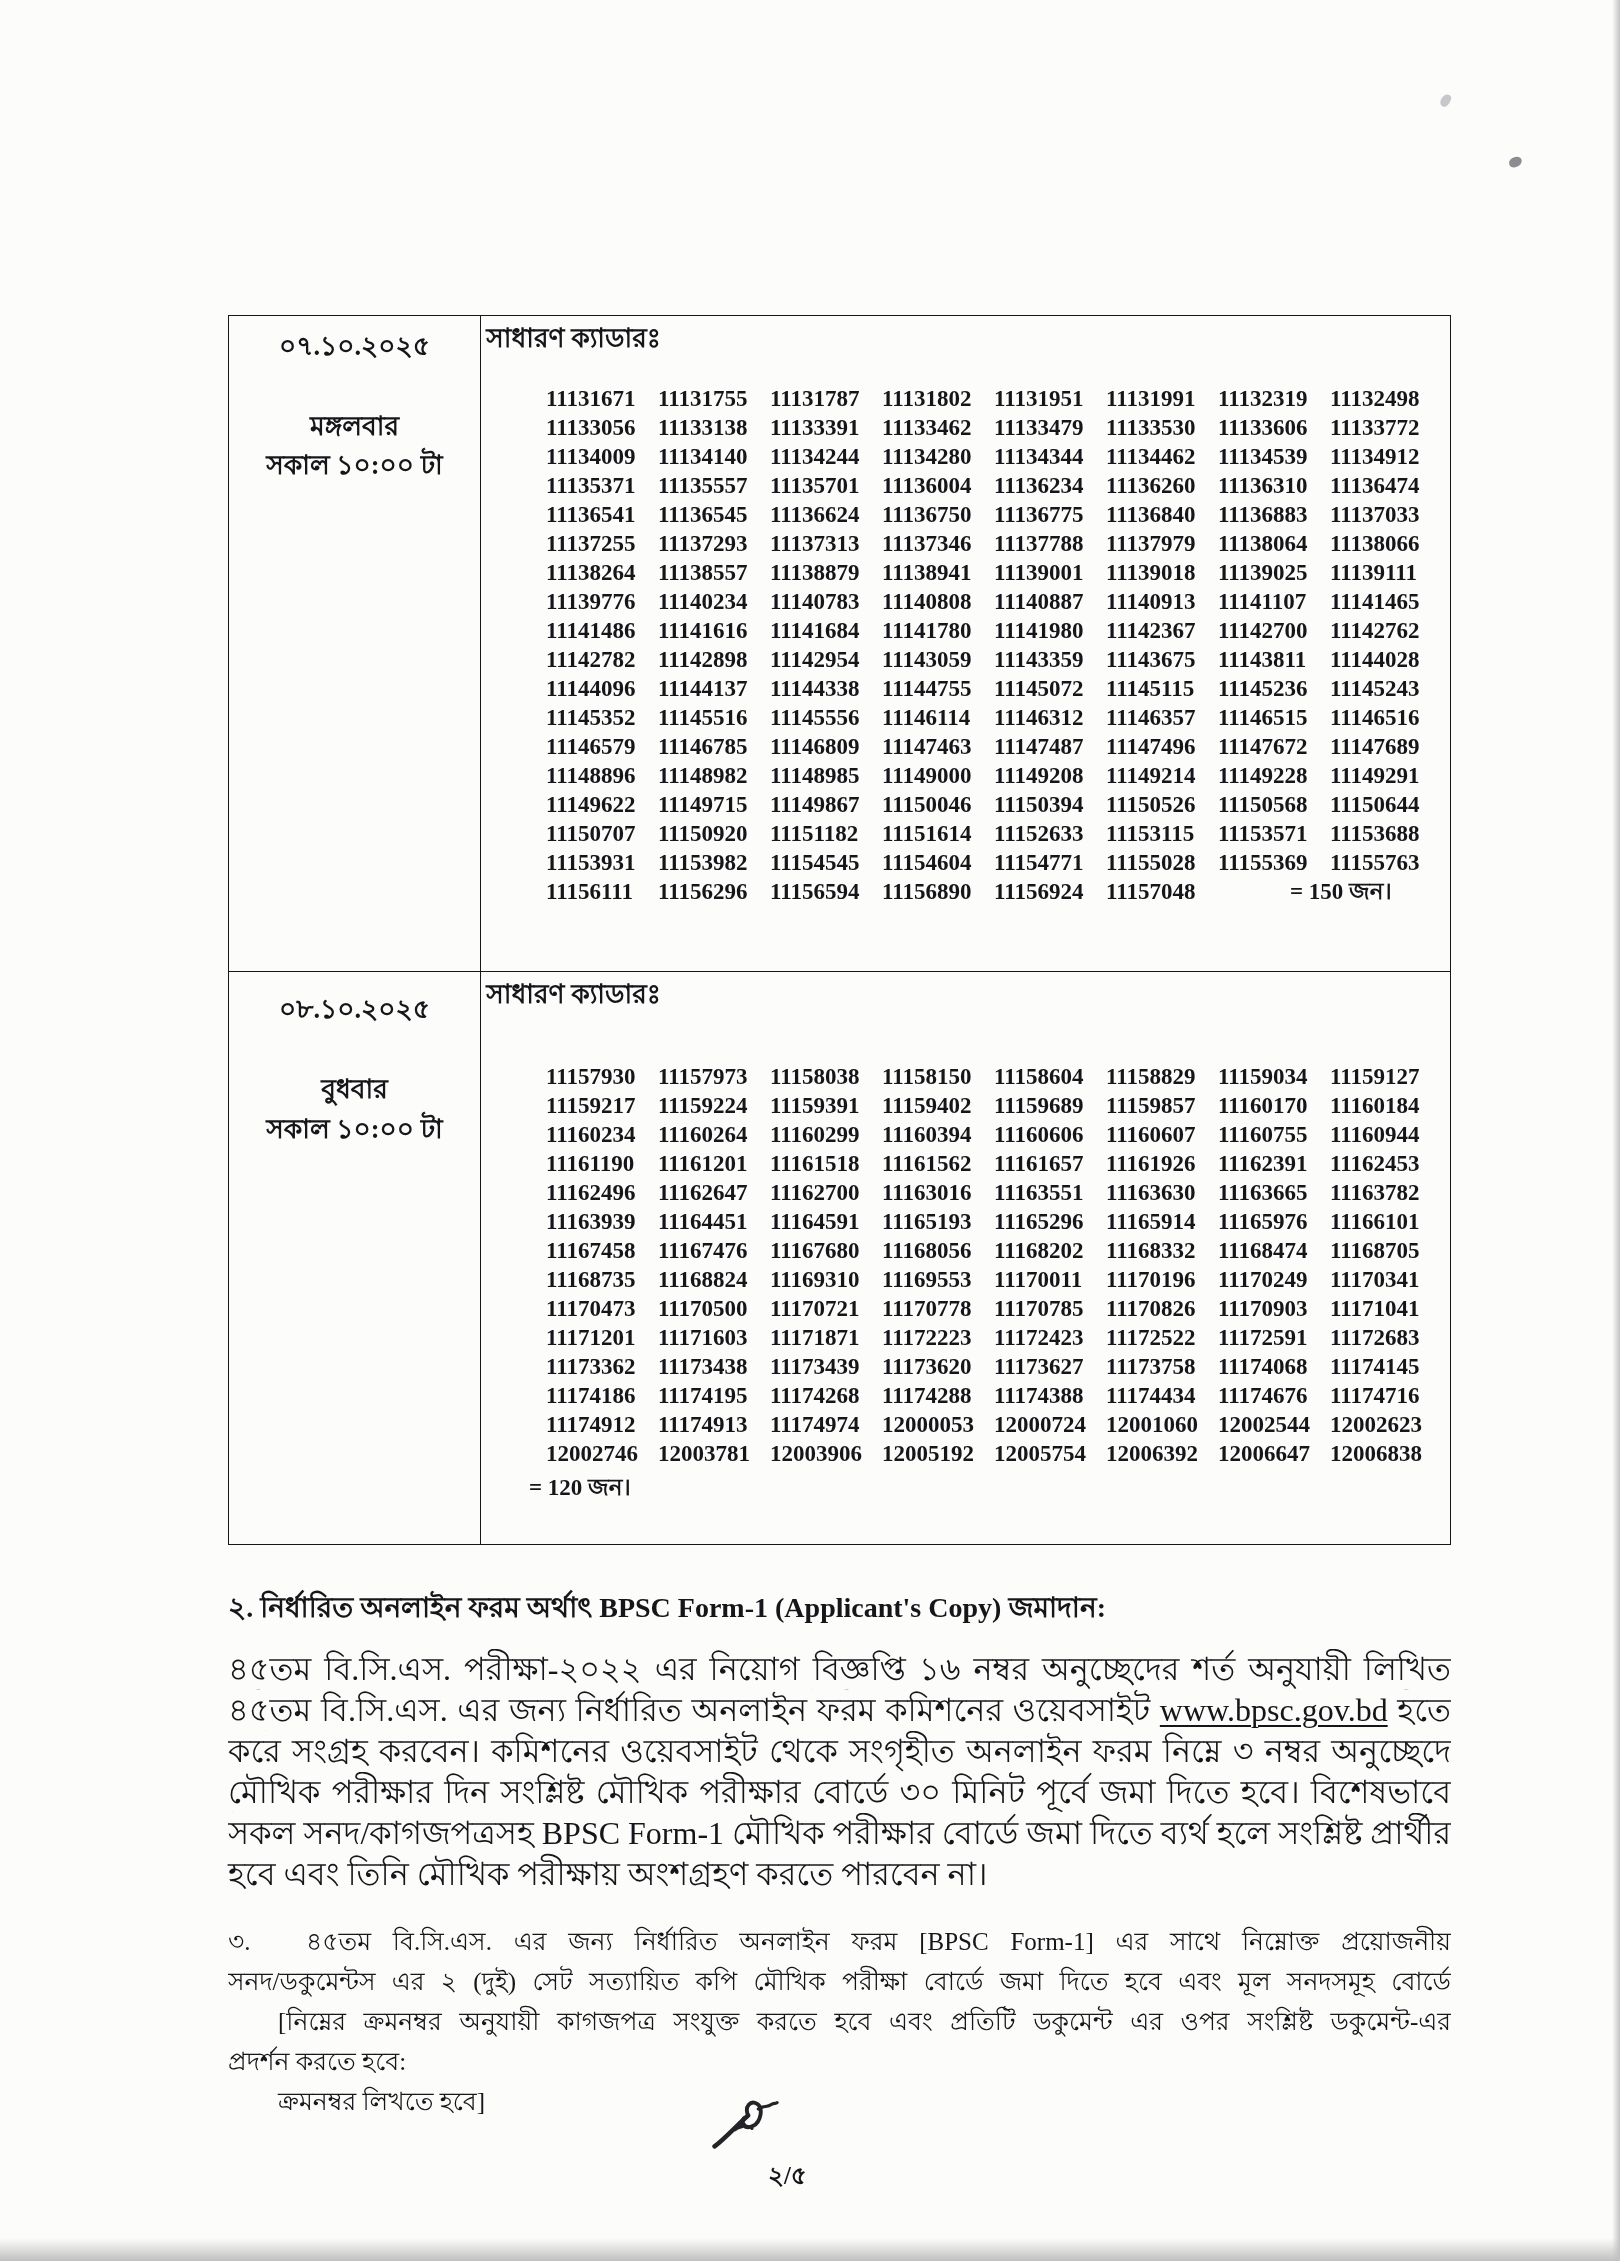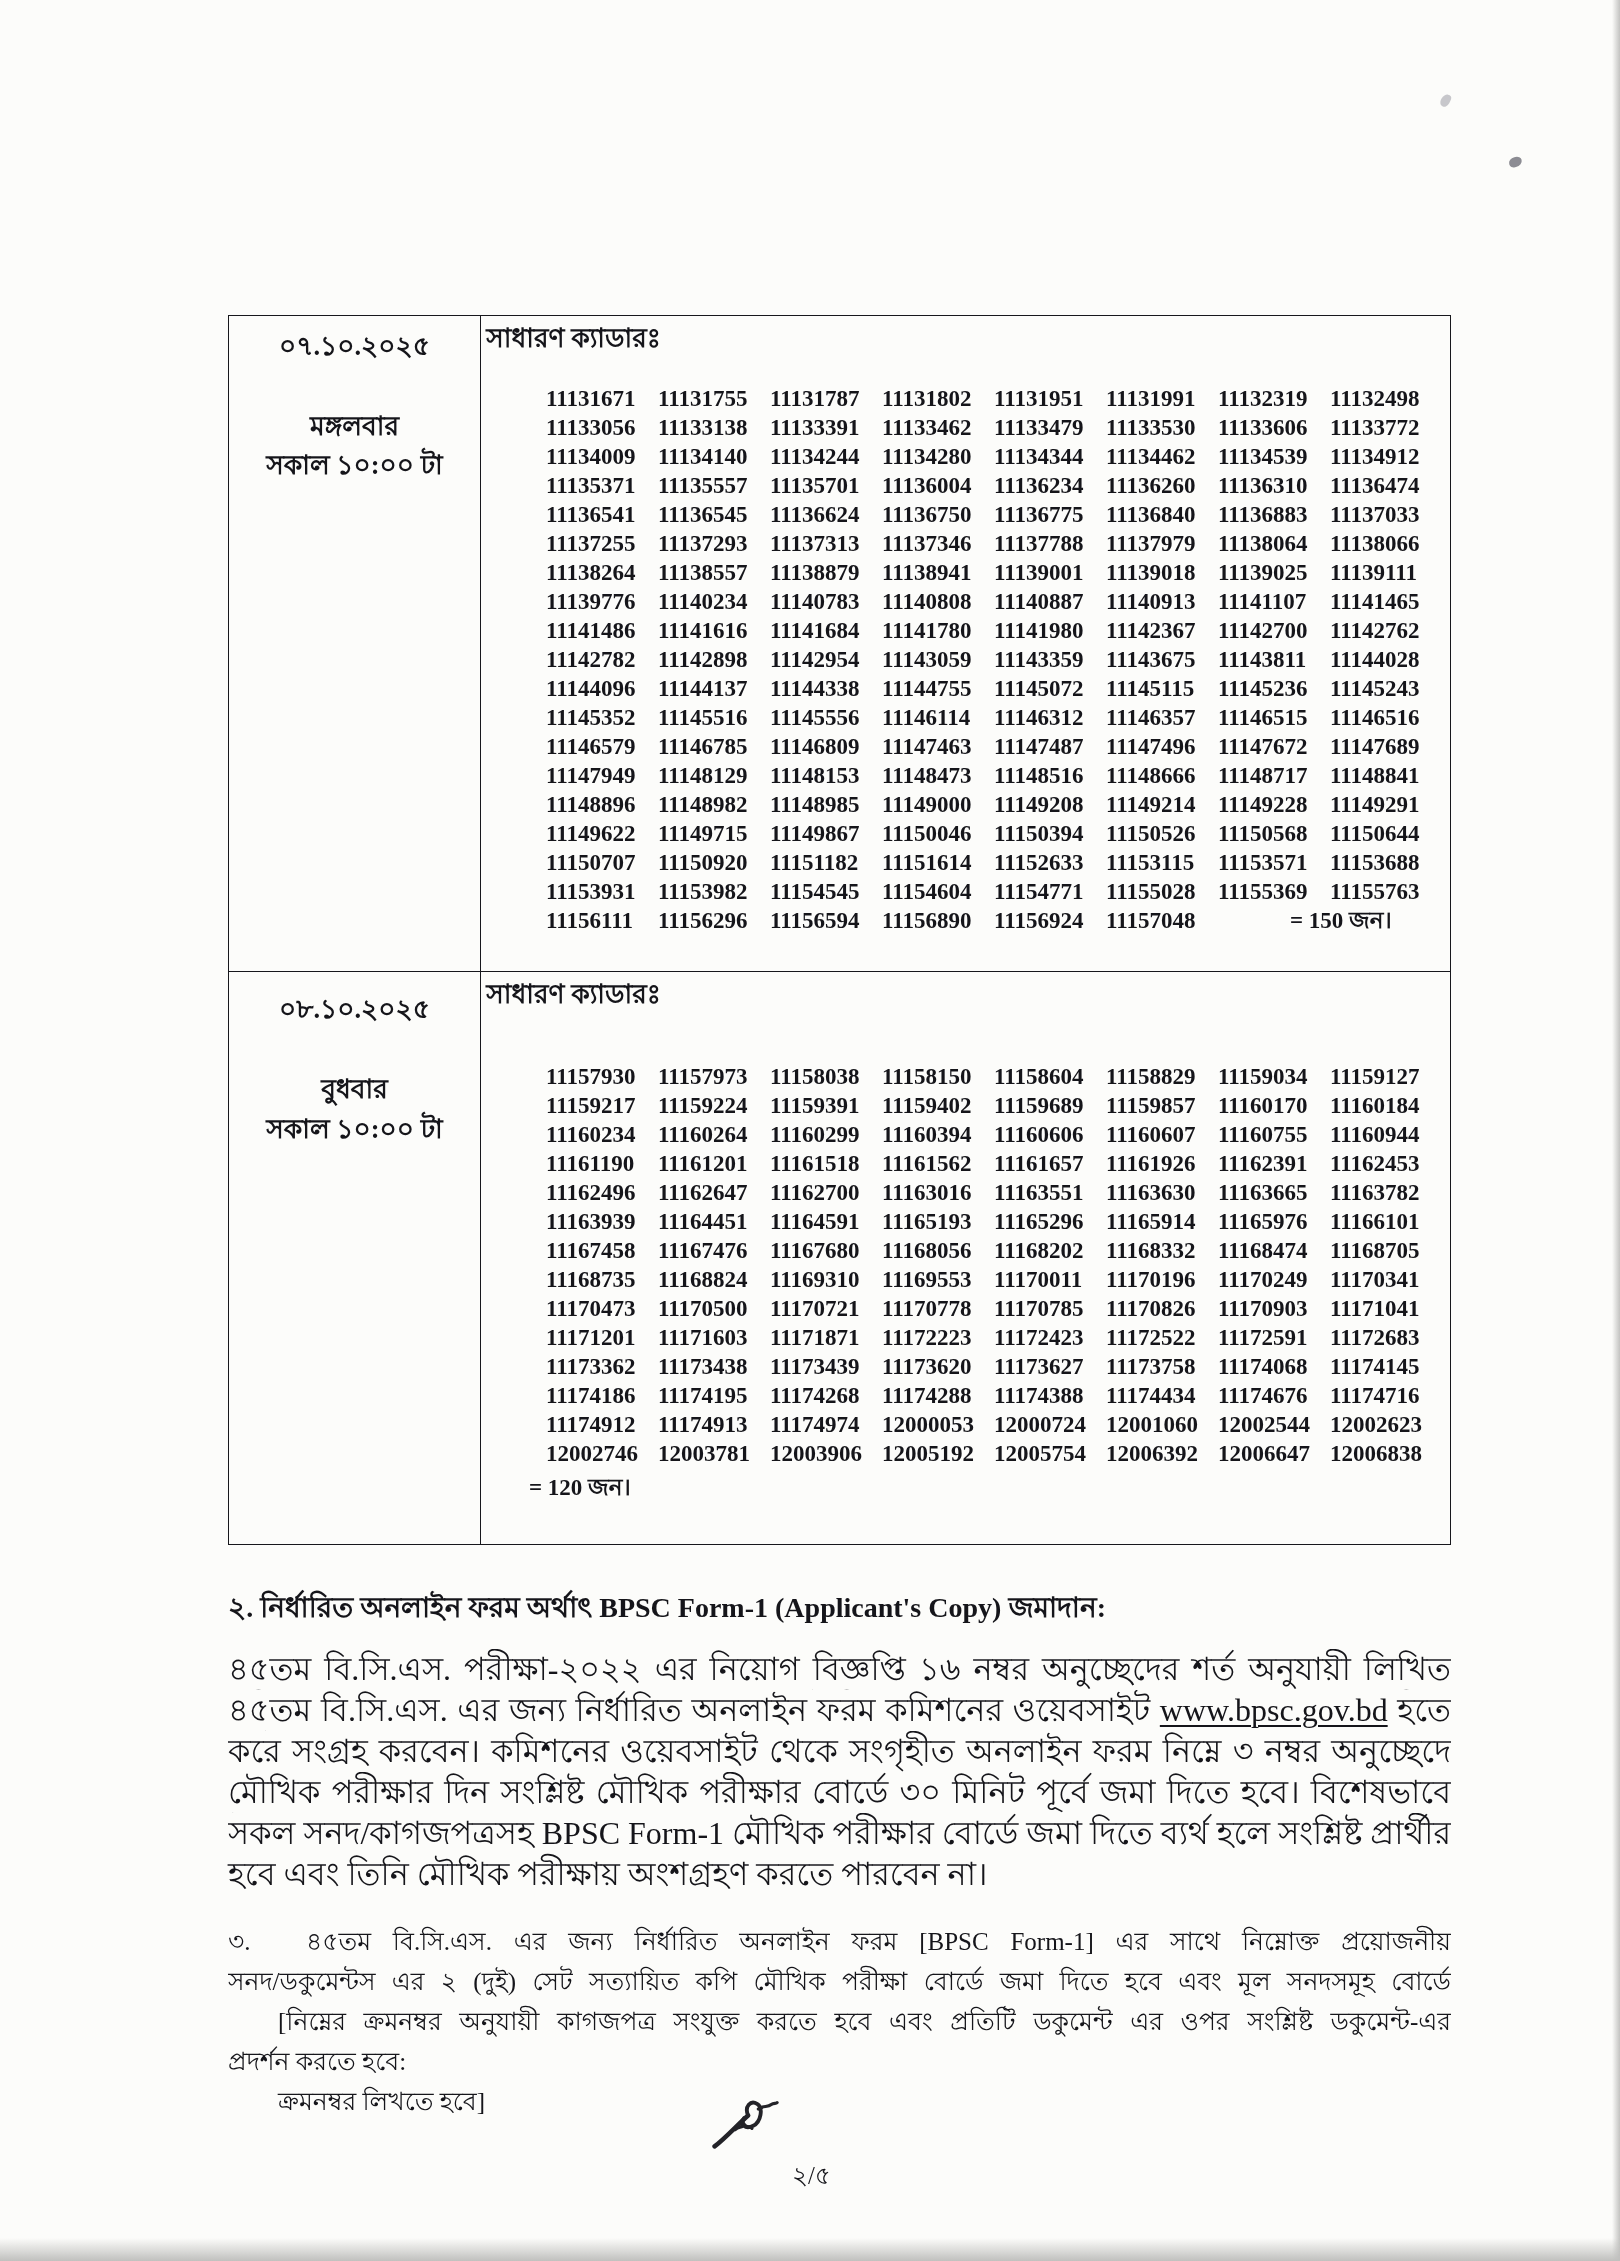--- a/index.html
+++ b/index.html
@@ -67,22 +67,22 @@
     font-weight:500;font-size:25px;margin-top:20px;
   }
   .tline{height:41px;line-height:41px;white-space:nowrap;}
   .tline.just{text-align:justify;text-align-last:justify;white-space:normal;height:41px;overflow:hidden;}
   .para3 .tline{height:40px;line-height:40px;}
   .p3-marker{display:inline-block;width:78px;}
   .indent{padding-left:50px;box-sizing:border-box;}
   .weblink{text-decoration:underline;text-underline-offset:3.9px;text-decoration-thickness:1.9px;}
   
   .pagenum{
-    position:absolute;left:792px;top:2157px;
-    font-weight:400;font-size:24.6px;
+    position:absolute;left:768px;top:2157px;
+    font-weight:700;font-size:24.6px;
   }
   .signature{position:absolute;left:712px;top:2096px;}
   
   .artifact1{
     position:absolute;left:1441px;top:94px;width:9px;height:13px;
     background:#9b9ba4;border-radius:60% 40% 50% 50%;
     transform:rotate(28deg);opacity:.55;
   }
   .artifact2{
     position:absolute;left:1509px;top:157px;width:13px;height:10.4px;
@@ -122,21 +122,20 @@
             <div class="roll-row"><span class="roll">11135371</span><span class="roll">11135557</span><span class="roll">11135701</span><span class="roll">11136004</span><span class="roll">11136234</span><span class="roll">11136260</span><span class="roll">11136310</span><span class="roll">11136474</span></div>
             <div class="roll-row"><span class="roll">11136541</span><span class="roll">11136545</span><span class="roll">11136624</span><span class="roll">11136750</span><span class="roll">11136775</span><span class="roll">11136840</span><span class="roll">11136883</span><span class="roll">11137033</span></div>
             <div class="roll-row"><span class="roll">11137255</span><span class="roll">11137293</span><span class="roll">11137313</span><span class="roll">11137346</span><span class="roll">11137788</span><span class="roll">11137979</span><span class="roll">11138064</span><span class="roll">11138066</span></div>
             <div class="roll-row"><span class="roll">11138264</span><span class="roll">11138557</span><span class="roll">11138879</span><span class="roll">11138941</span><span class="roll">11139001</span><span class="roll">11139018</span><span class="roll">11139025</span><span class="roll">11139111</span></div>
             <div class="roll-row"><span class="roll">11139776</span><span class="roll">11140234</span><span class="roll">11140783</span><span class="roll">11140808</span><span class="roll">11140887</span><span class="roll">11140913</span><span class="roll">11141107</span><span class="roll">11141465</span></div>
             <div class="roll-row"><span class="roll">11141486</span><span class="roll">11141616</span><span class="roll">11141684</span><span class="roll">11141780</span><span class="roll">11141980</span><span class="roll">11142367</span><span class="roll">11142700</span><span class="roll">11142762</span></div>
             <div class="roll-row"><span class="roll">11142782</span><span class="roll">11142898</span><span class="roll">11142954</span><span class="roll">11143059</span><span class="roll">11143359</span><span class="roll">11143675</span><span class="roll">11143811</span><span class="roll">11144028</span></div>
             <div class="roll-row"><span class="roll">11144096</span><span class="roll">11144137</span><span class="roll">11144338</span><span class="roll">11144755</span><span class="roll">11145072</span><span class="roll">11145115</span><span class="roll">11145236</span><span class="roll">11145243</span></div>
             <div class="roll-row"><span class="roll">11145352</span><span class="roll">11145516</span><span class="roll">11145556</span><span class="roll">11146114</span><span class="roll">11146312</span><span class="roll">11146357</span><span class="roll">11146515</span><span class="roll">11146516</span></div>
             <div class="roll-row"><span class="roll">11146579</span><span class="roll">11146785</span><span class="roll">11146809</span><span class="roll">11147463</span><span class="roll">11147487</span><span class="roll">11147496</span><span class="roll">11147672</span><span class="roll">11147689</span></div>
-            <div class="roll-row"><span class="roll">11147949</span><span class="roll">11148129</span><span class="roll">11148153</span><span class="roll">11148473</span><span class="roll">11148516</span><span class="roll">11148666</span><span class="roll">11148717</span><span class="roll">11148841</span></div>
             <div class="roll-row"><span class="roll">11148896</span><span class="roll">11148982</span><span class="roll">11148985</span><span class="roll">11149000</span><span class="roll">11149208</span><span class="roll">11149214</span><span class="roll">11149228</span><span class="roll">11149291</span></div>
             <div class="roll-row"><span class="roll">11149622</span><span class="roll">11149715</span><span class="roll">11149867</span><span class="roll">11150046</span><span class="roll">11150394</span><span class="roll">11150526</span><span class="roll">11150568</span><span class="roll">11150644</span></div>
             <div class="roll-row"><span class="roll">11150707</span><span class="roll">11150920</span><span class="roll">11151182</span><span class="roll">11151614</span><span class="roll">11152633</span><span class="roll">11153115</span><span class="roll">11153571</span><span class="roll">11153688</span></div>
             <div class="roll-row"><span class="roll">11153931</span><span class="roll">11153982</span><span class="roll">11154545</span><span class="roll">11154604</span><span class="roll">11154771</span><span class="roll">11155028</span><span class="roll">11155369</span><span class="roll">11155763</span></div>
             <div class="roll-row"><span class="roll">11156111</span><span class="roll">11156296</span><span class="roll">11156594</span><span class="roll">11156890</span><span class="roll">11156924</span><span class="roll">11157048</span><span class="total-inline">= 150 জন।</span></div>
           </div>
         </div>
       </div>
       <div class="sched-row">
         <div class="cell-left sess1">

